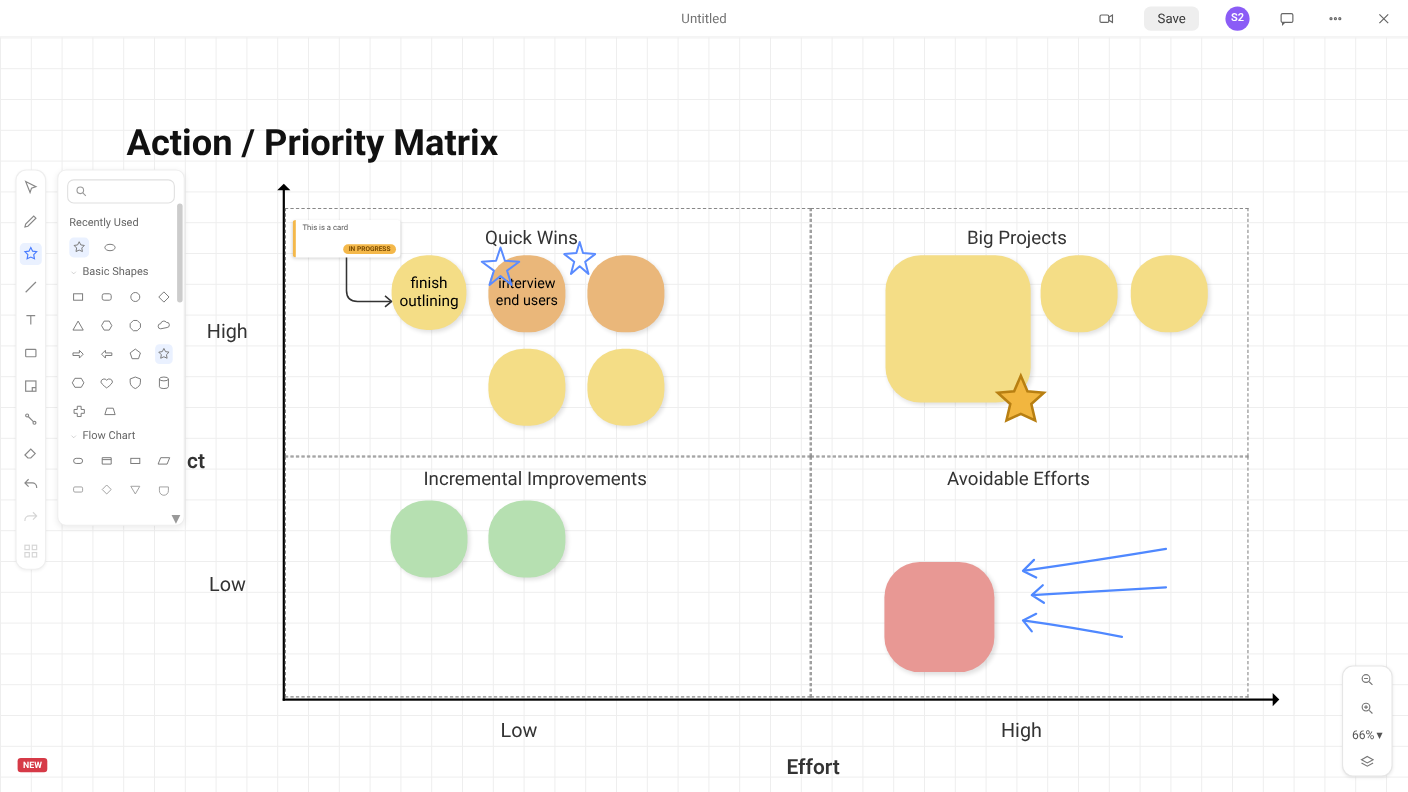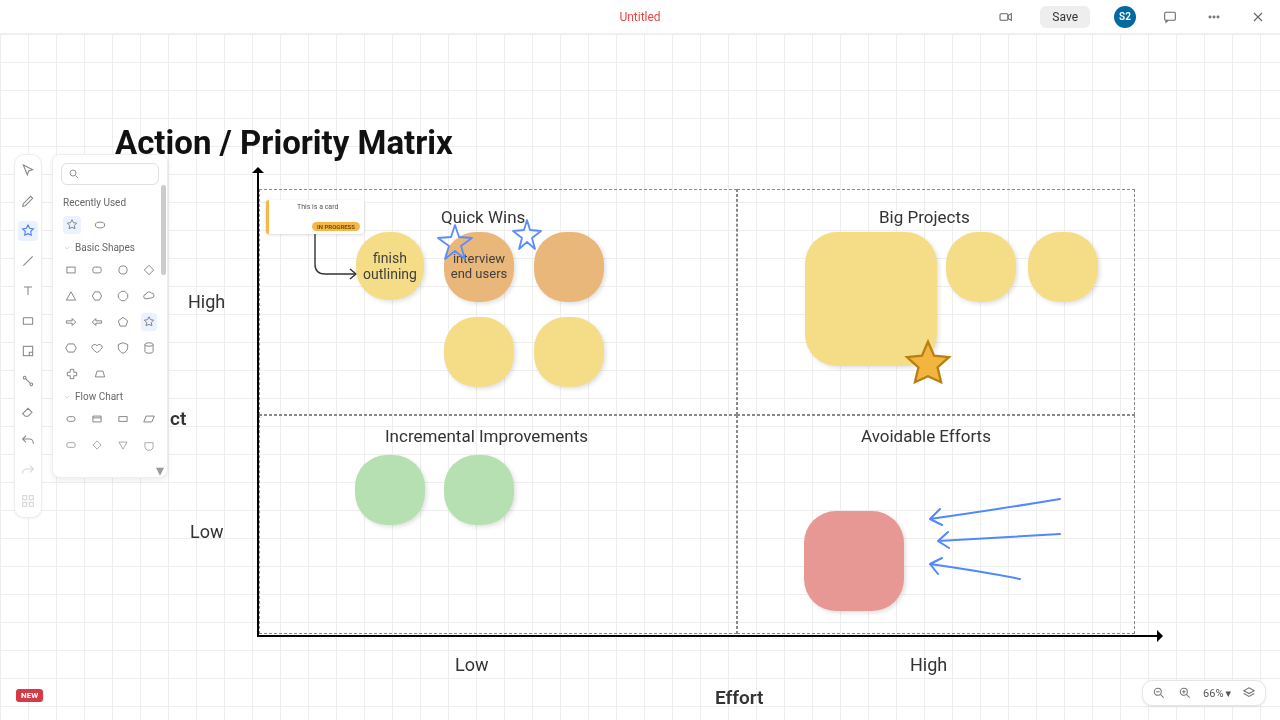--- a/index.html
+++ b/index.html
@@ -1,23 +1,23 @@
 <!DOCTYPE html>
 <html><head>
 <meta charset="utf-8">
 <style>
 * { box-sizing: border-box; margin: 0; padding: 0; font-family: -apple-system, BlinkMacSystemFont, "Segoe UI", Roboto, sans-serif; }
 html, body { width: 1280px; height: 720px; overflow: hidden; background: #fff; }
 
 
 .topbar { position:absolute; top:0; left:0; right:0; height:34px; display:flex; align-items:center; justify-content:space-between; padding:0 12px; background:#fff; border-bottom:1px solid #f0f0f0;}
-.topbar .center { position:absolute; left:50%; transform:translateX(-50%); color:#ef4444; font-size:12px; }
+.topbar .center { position:absolute; left:50%; transform:translateX(-50%); color:#737373; font-size:12px; }
 .topbar .right { display:flex; align-items:center; gap:24px; }
 .save-btn { background:#eee; border:none; border-radius:6px; padding:4px 12px; font-size:12px; color:#333; cursor:pointer;}
-.avatar { width:22px; height:22px; border-radius:50%; background:#0369a1; color:#fff; font-size:10px; font-weight:600; display:flex; align-items:center; justify-content:center; }
+.avatar { width:22px; height:22px; border-radius:50%; background:#8b5cf6; color:#fff; font-size:10px; font-weight:600; display:flex; align-items:center; justify-content:center; }
 .icon-btn { width:20px; height:20px; display:flex; align-items:center; justify-content:center; color:#666; cursor:pointer; }
 .icon-btn svg { width:16px; height:16px; stroke:currentColor; fill:none; stroke-width:1.6; }
 
 
 .canvas { position:absolute; top:34px; left:0; right:0; bottom:0;
   background-image: linear-gradient(#eee 1px, transparent 1px), linear-gradient(90deg, #eee 1px, transparent 1px);
   background-size: 28px 28px;
 }
 
 
@@ -32,43 +32,43 @@
 .shape-panel .search svg{width:12px;height:12px;stroke:#999;fill:none;stroke-width:2;}
 .shape-panel .sect-title { font-size:10px; color:#666; padding:4px 10px;}
 .shape-panel .row { display:flex; gap:10px; padding:4px 10px;}
 .shape-panel .shp { width:18px; height:18px; display:flex;align-items:center;justify-content:center; }
 .shape-panel .shp.highlight { background:#eaf1ff; border-radius:4px;}
 .shape-panel .shp svg{width:14px;height:14px;stroke:#777;fill:none;stroke-width:1.5;}
 .shape-panel .scroll-handle{position:absolute;right:1px;top:30px;width:5px;height:90px;background:#ccc;border-radius:3px;}
 .shape-panel .expand{position:absolute;right:0;bottom:0;width:14px;height:14px;color:#999;display:flex;align-items:center;justify-content:center;}
 
 
-.title { position:absolute; left:115px; top:89px; font-size:33px; font-weight:700; color:#111;text-align:right;}
+.title { position:absolute; left:115px; top:77px; font-size:33px; font-weight:700; color:#111;text-align:right;}
 .axis-y { position:absolute; left:257px; top:135px; width:2px; height:468px; background:#000;}
 .axis-y::before{content:'';position:absolute;top:-8px;left:-5px;border:6px solid transparent;border-bottom-color:#000;}
 .axis-x { position:absolute; left:257px; top:601px; width:904px; height:2px; background:#000;}
 .axis-x::after{content:'';position:absolute;right:-8px;top:-5px;border:6px solid transparent;border-left-color:#000;}
 .dash-box{position:absolute;border:1px dashed #888;}
 .quad-lbl{position:absolute;font-size:17px;color:#333;}
 .axis-lbl{position:absolute;font-size:18px;color:#333;}
 .axis-title{position:absolute;font-size:19px;font-weight:600;color:#333;}
-.sticky{position:absolute;box-shadow:2px 2px 4px rgba(0,0,0,.12);display:flex;align-items:center;justify-content:center;text-align:center;font-size:14px;color:#404040;border-radius:32px;}
+.sticky{position:absolute;box-shadow:2px 2px 4px rgba(0,0,0,.12);display:flex;align-items:center;justify-content:center;text-align:center;font-size:14px;color:#000000;border-radius:32px;}
 .star-shape{position:absolute;}
 .scribble{position:absolute;}
 
 
 .card{position:absolute;left:266px;top:166px;width:98px;height:34px;background:#fff;border-left:3px solid #f4b84a;border-radius:3px;box-shadow:0 1px 3px rgba(0,0,0,.15);padding:3px 6px;}
-.card .ct{font-size:7px;color:#555;margin-left:22px;}
+.card .ct{font-size:7px;color:#555;}
 .card .tag{position:absolute;right:4px;bottom:3px;background:#f4b84a;color:#7a4b00;font-size:6px;font-weight:700;padding:1px 5px;border-radius:6px;}
 
 
 .new-badge{position:absolute;left:16px;bottom:18px;background:#d63a47;color:#fff;font-size:8px;font-weight:700;padding:2px 5px;border-radius:3px;margin-top:41px;}
 .share-pill{position:absolute;left:50%;bottom:20px;transform:translateX(-50%);background:#fff;border:1px solid #e0e0e0;border-radius:16px;padding:4px 28px 4px 10px;font-size:11px;color:#666;display:flex;align-items:center;gap:6px;box-shadow:0 1px 3px rgba(0,0,0,.08);}
 .share-pill .x{position:absolute;right:8px;color:#999;cursor:pointer;}
-.zoom-dock{position:absolute;right:14px;bottom:14px;background:#fff;border:1px solid #e6e6e6;border-radius:10px;padding:4px 8px;display:flex;align-items:center;gap:10px;box-shadow:0 1px 3px rgba(0,0,0,.08);}
+.zoom-dock{position:absolute;right:14px;bottom:14px;background:#fff;border:1px solid #e6e6e6;border-radius:10px;padding:4px 8px;display:flex;align-items:center;gap:10px;box-shadow:0 1px 3px rgba(0,0,0,.08);flex-direction:column;}
 .zoom-dock .zi{width:16px;height:16px;color:#777;display:flex;align-items:center;justify-content:center;cursor:pointer;}
 .zoom-dock .zi svg{width:14px;height:14px;stroke:currentColor;fill:none;stroke-width:1.8;}
 .zoom-dock .pct{font-size:11px;color:#555;display:flex;align-items:center;gap:2px;}
 </style>
 </head>
 <body>
 
 <div class="topbar">
   <div></div>
   <div class="center">Untitled</div>

